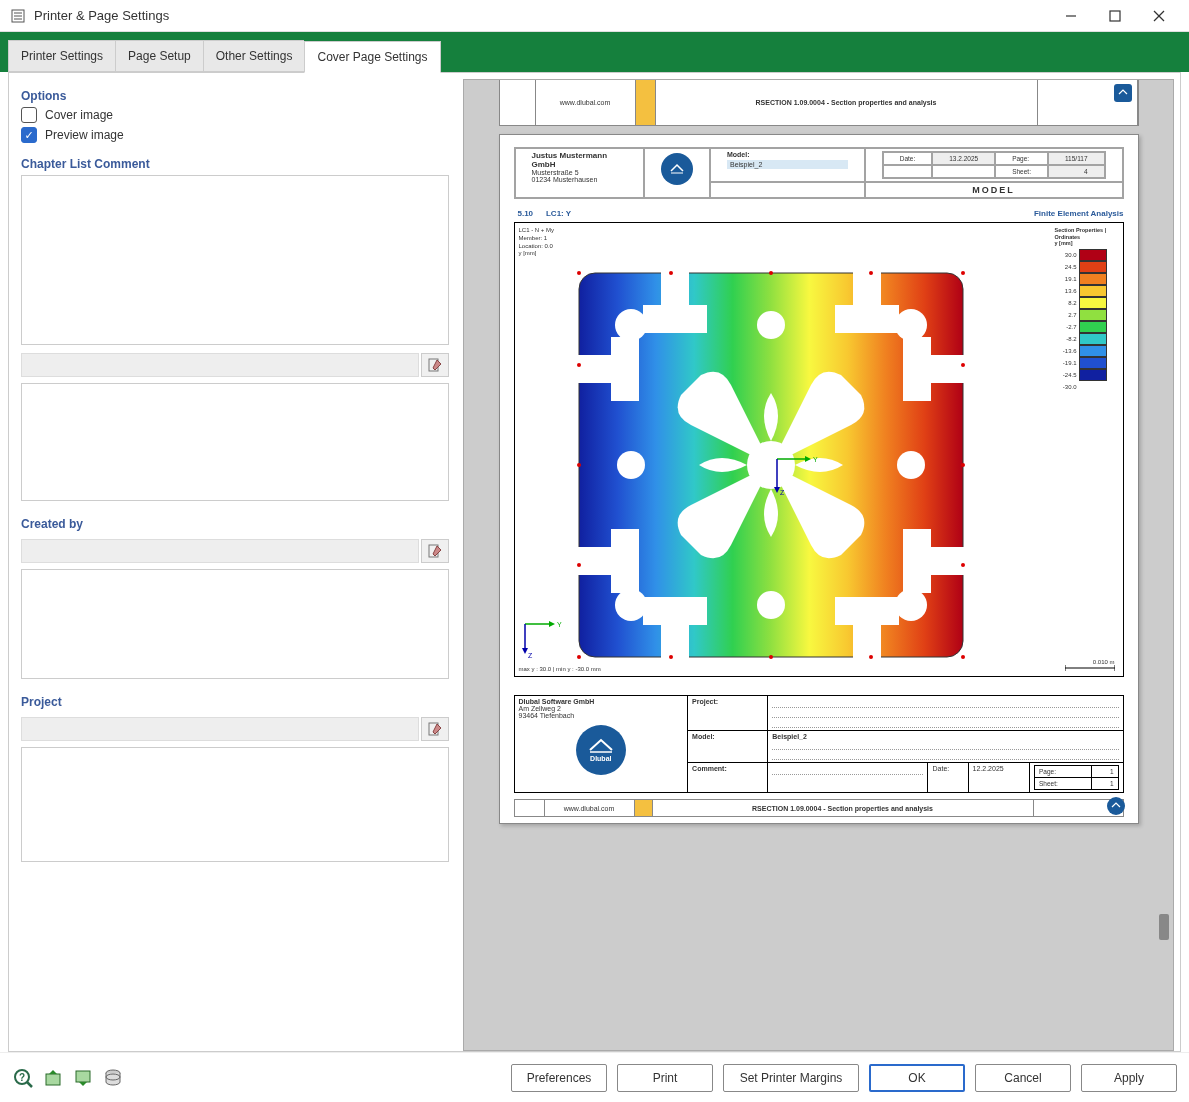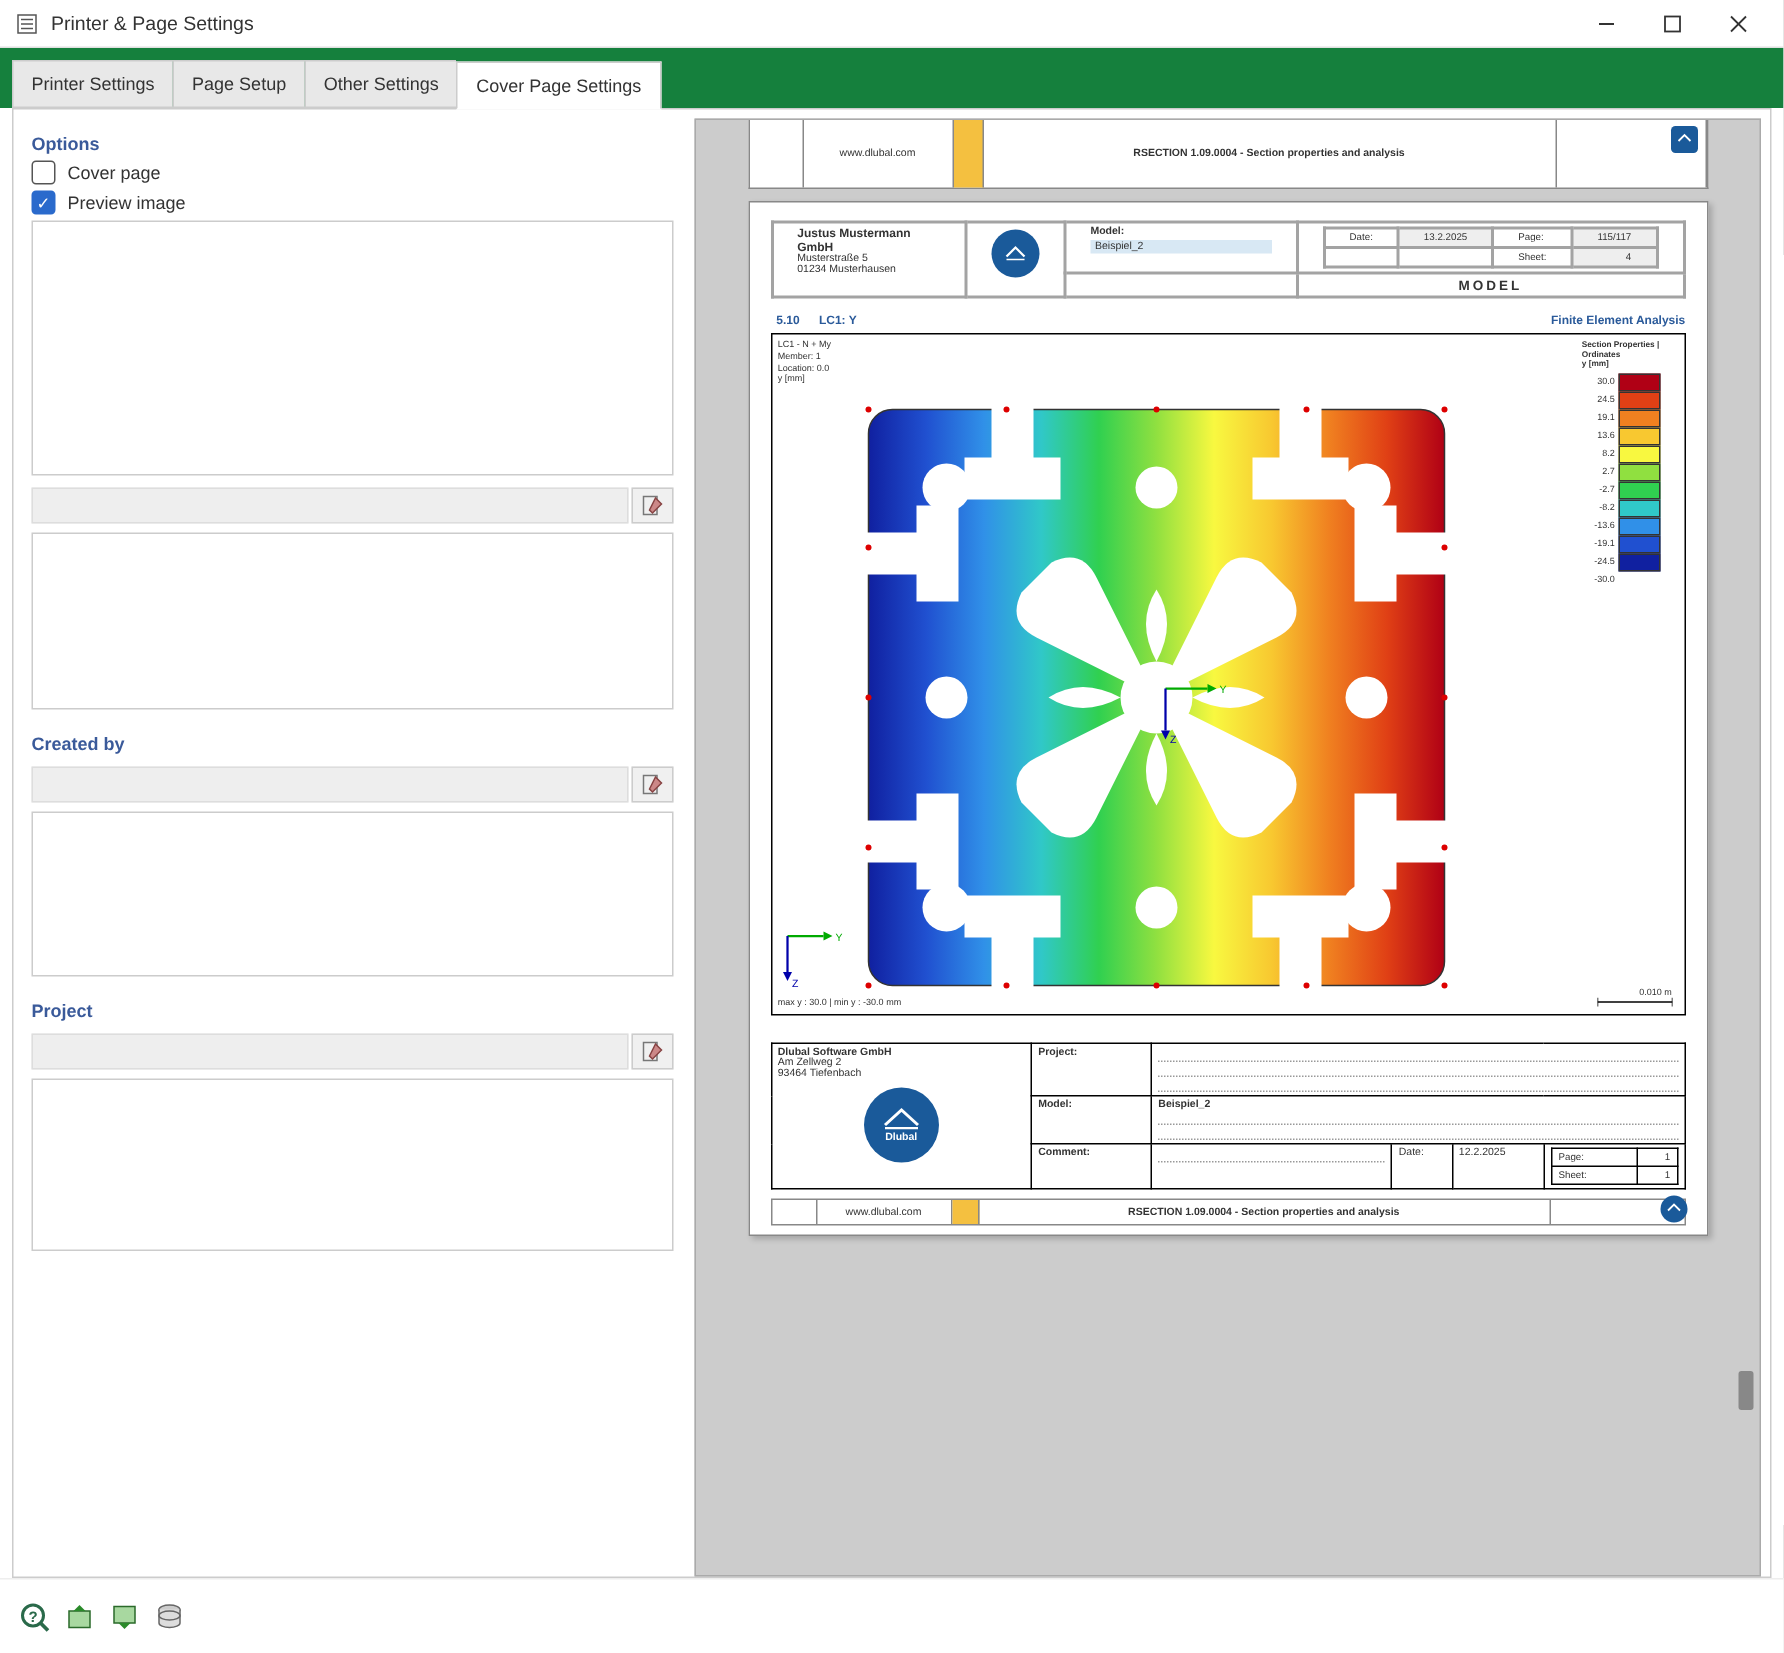--- a/index.html
+++ b/index.html
@@ -124,27 +124,28 @@
   <div class="tab active">Cover Page Settings</div>
 </div>
 
 <div class="main-area">
 
   <div class="left-panel">
 
     <div class="section-title">Options</div>
     <div class="checkbox-row">
       <span class="chk"></span>
-      <span>Cover page</span>
+      <span>Cover image</span>
     </div>
     <div class="checkbox-row">
       <span class="chk checked">✓</span>
       <span>Preview image</span>
     </div>
 
+    <div class="section-title" style="margin-top:14px">Chapter List Comment</div>
     <div class="textarea-box chapter-list"></div>
 
     <div class="input-row">
       <div class="disabled-input"></div>
       <div class="icon-btn">
         <span>
             <svg width="14" height="14" viewBox="0 0 14 14">
               <rect x="1" y="1" width="9" height="12" fill="none" stroke="#777"></rect>
               <path d="M9 2 L13 6 L7 12 L5 10 Z" fill="#c88" stroke="#844"></path>
             </svg>
@@ -535,13 +536,21 @@
         </svg>
       </div>
     <div class="tico">
         <svg width="20" height="20" viewBox="0 0 20 20">
           <ellipse cx="10" cy="5" rx="7" ry="3" fill="#ccc" stroke="#666"></ellipse>
           <path d="M3 5 v9 a7 3 0 0 0 14 0 v-9" fill="#ddd" stroke="#666"></path>
           <ellipse cx="10" cy="9" rx="7" ry="3" fill="none" stroke="#666"></ellipse>
         </svg>
       </div>
   </div>
+  <div class="bottom-btns">
+    <div class="dlg-btn">Preferences</div>
+    <div class="dlg-btn">Print</div>
+    <div class="dlg-btn wide">Set Printer Margins</div>
+    <div class="dlg-btn primary">OK</div>
+    <div class="dlg-btn">Cancel</div>
+    <div class="dlg-btn">Apply</div>
+  </div>
 </div>
 
 </body></html>

